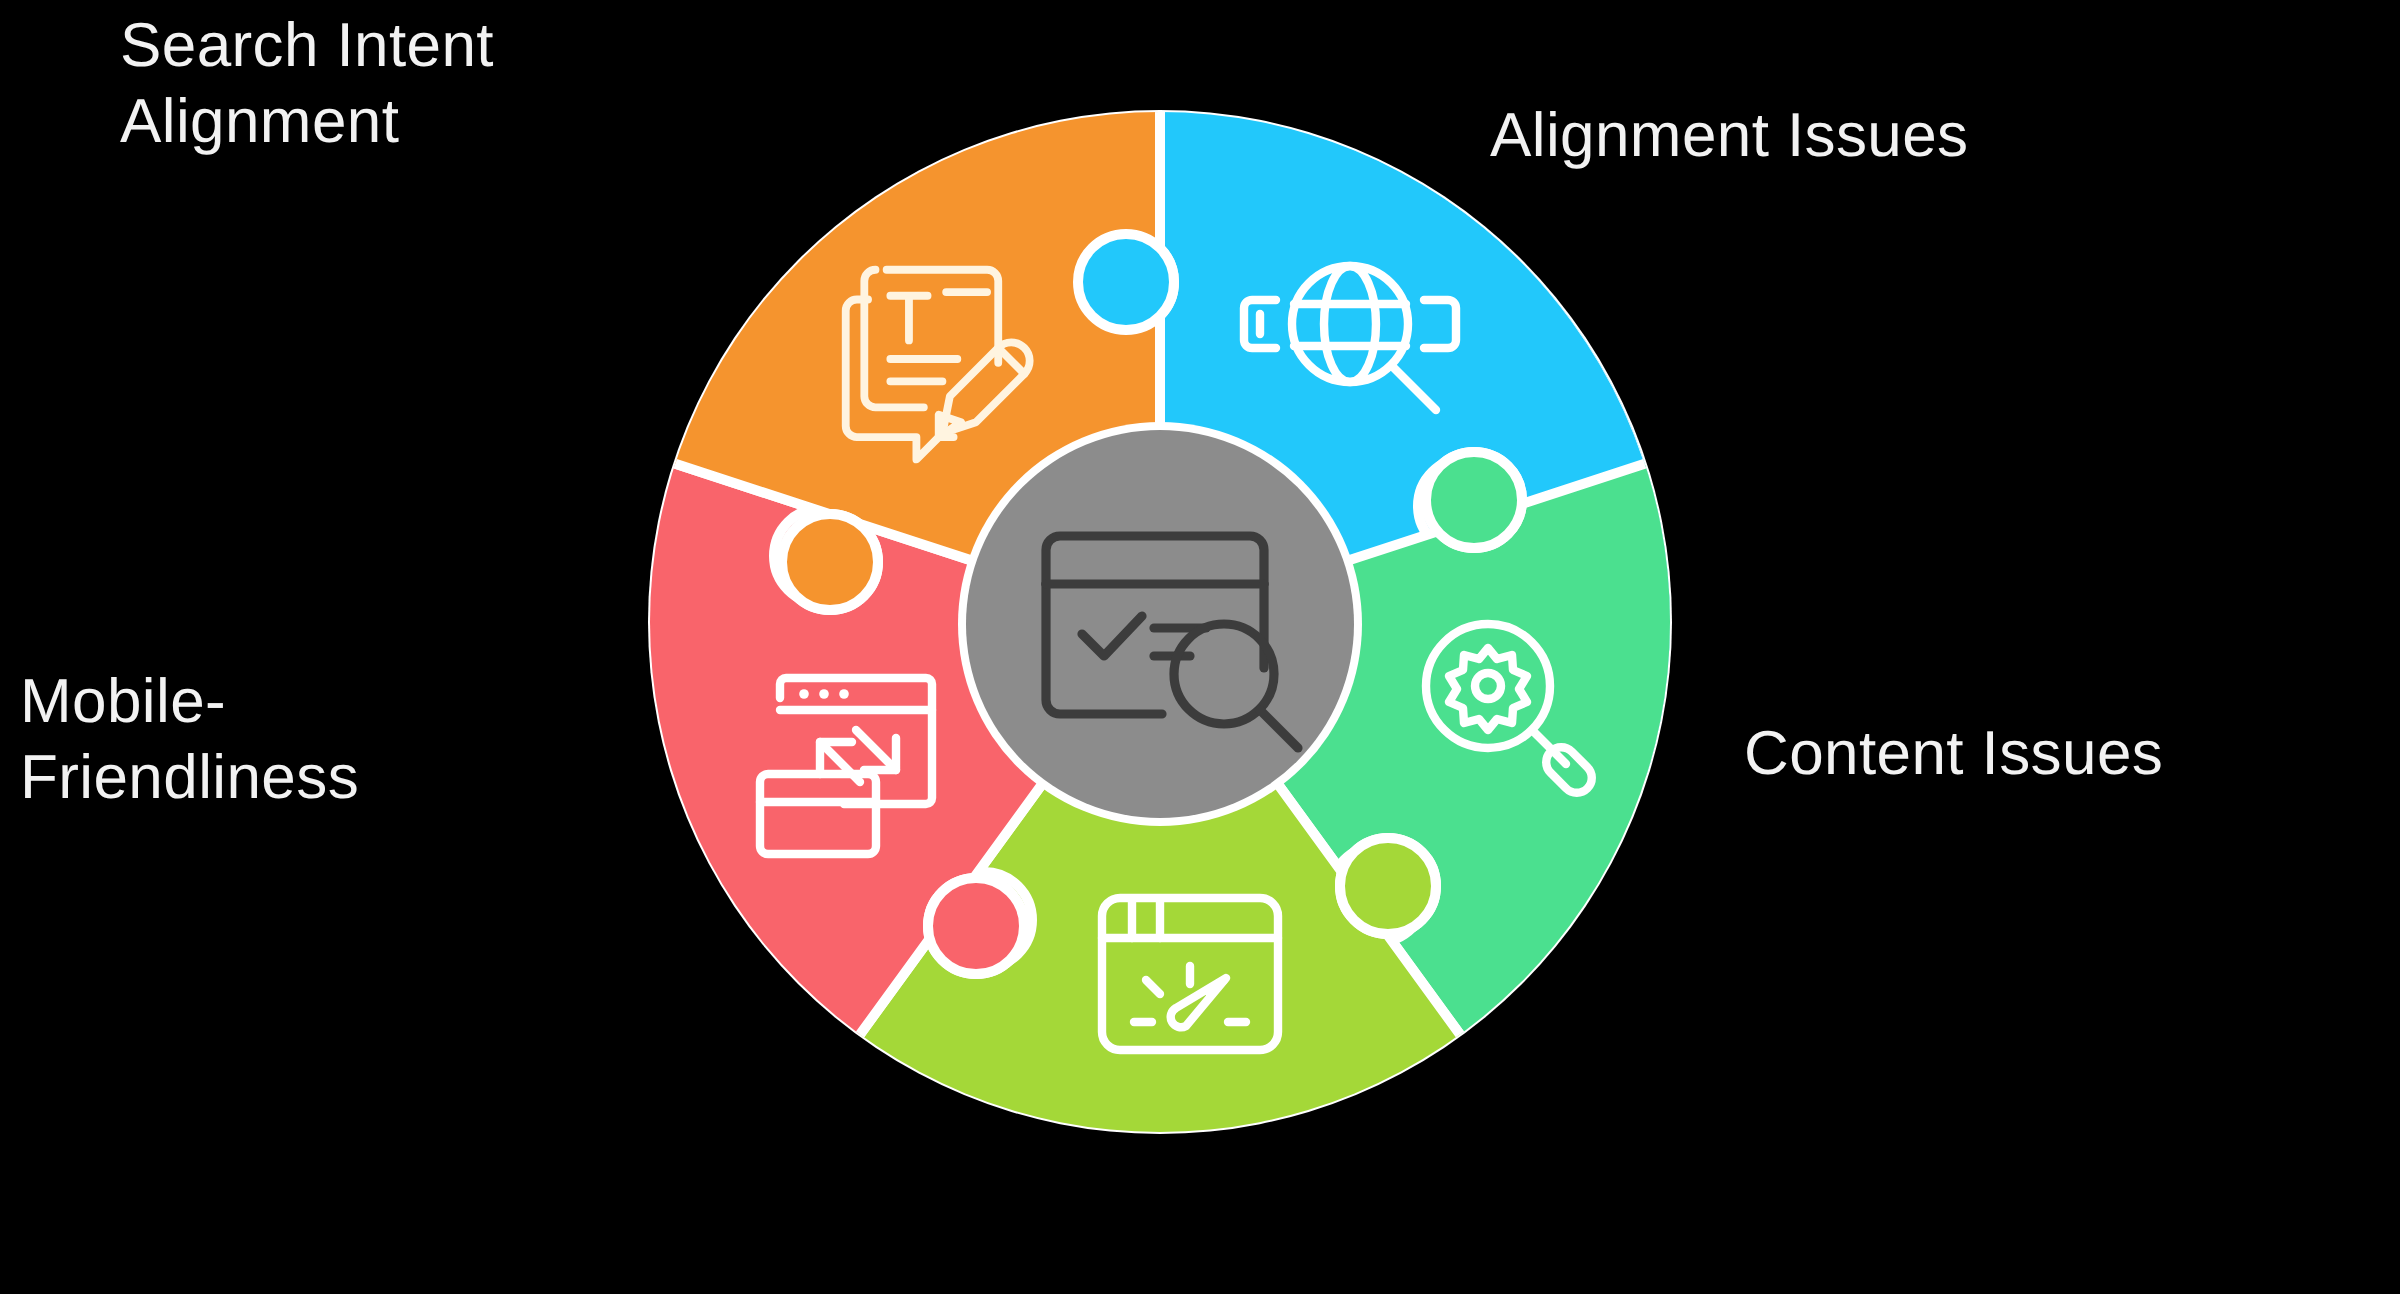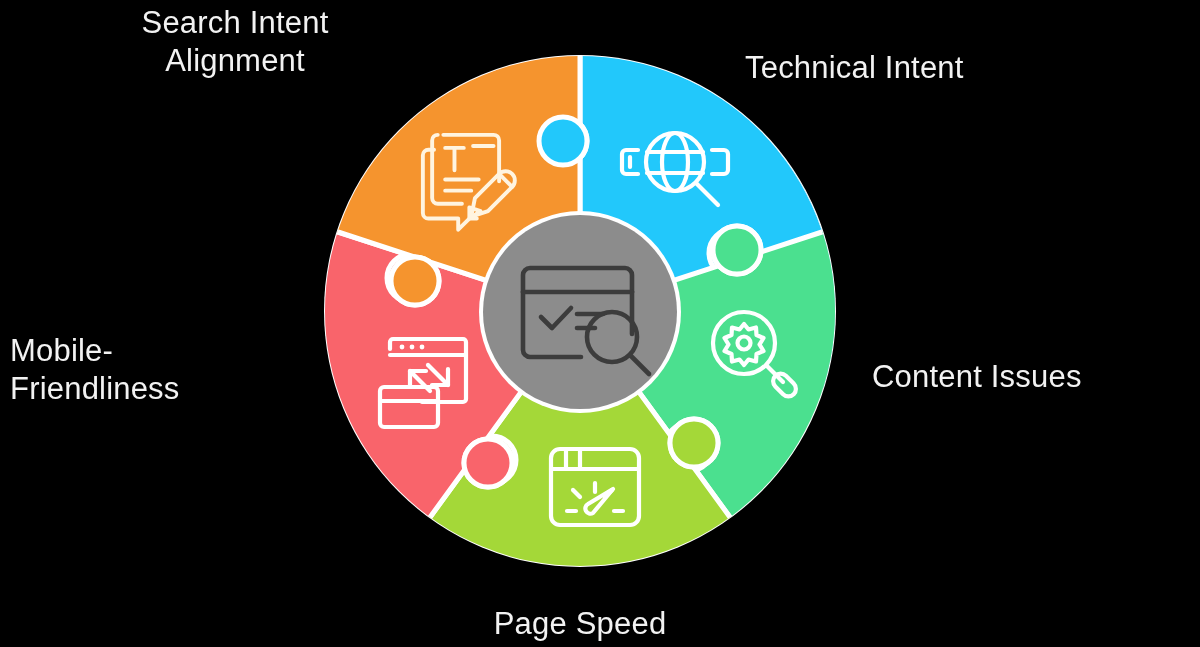--- a/index.html
+++ b/index.html
@@ -6,21 +6,21 @@
   body{
     width:1200px;height:647px;overflow:hidden;position:relative;
     font-family:"Liberation Sans","DejaVu Sans",sans-serif;
     background:#000;color:#fff;
   }
   #stage{position:absolute;left:0;top:0;width:1200px;height:647px;}
   .label{
     position:absolute;color:#f2f2f2;font-size:31px;line-height:38px;
     letter-spacing:.2px;white-space:pre-line;font-weight:400;
   }
-  #lbl-search-intent{left:60px;top:4px;width:350px;text-align:center;}
+  #lbl-search-intent{left:60px;top:4px;width:350px;text-align:left;}
   #lbl-technical{left:745px;top:49px;width:420px;text-align:left;}
   #lbl-mobile{left:10px;top:332px;width:278px;}
   #lbl-content{left:872px;top:358px;width:400px;text-align:left;}
   #lbl-pagespeed{left:390px;top:605px;width:380px;text-align:center;}
   svg{display:block;}
 </style>
 </head>
 <body>
 
 <div id="stage">
@@ -172,22 +172,21 @@
       <path d="M58 52 L84 52"></path>
       <path d="M58 66 L76 66"></path>
       <circle cx="93" cy="75" r="25"></circle>
       <path d="M111 93 L130 112"></path>
     </g>
   </svg>
 
   <div class="label" id="lbl-search-intent">Search Intent
 Alignment</div>
 
-  <div class="label" id="lbl-technical">Technical Intent</div>
+  <div class="label" id="lbl-technical">Alignment Issues</div>
 
   <div class="label" id="lbl-mobile">Mobile-
 Friendliness</div>
 
   <div class="label" id="lbl-content">Content Issues</div>
 
-  <div class="label" id="lbl-pagespeed">Page Speed</div>
 
 </div>
 
 </body></html>

